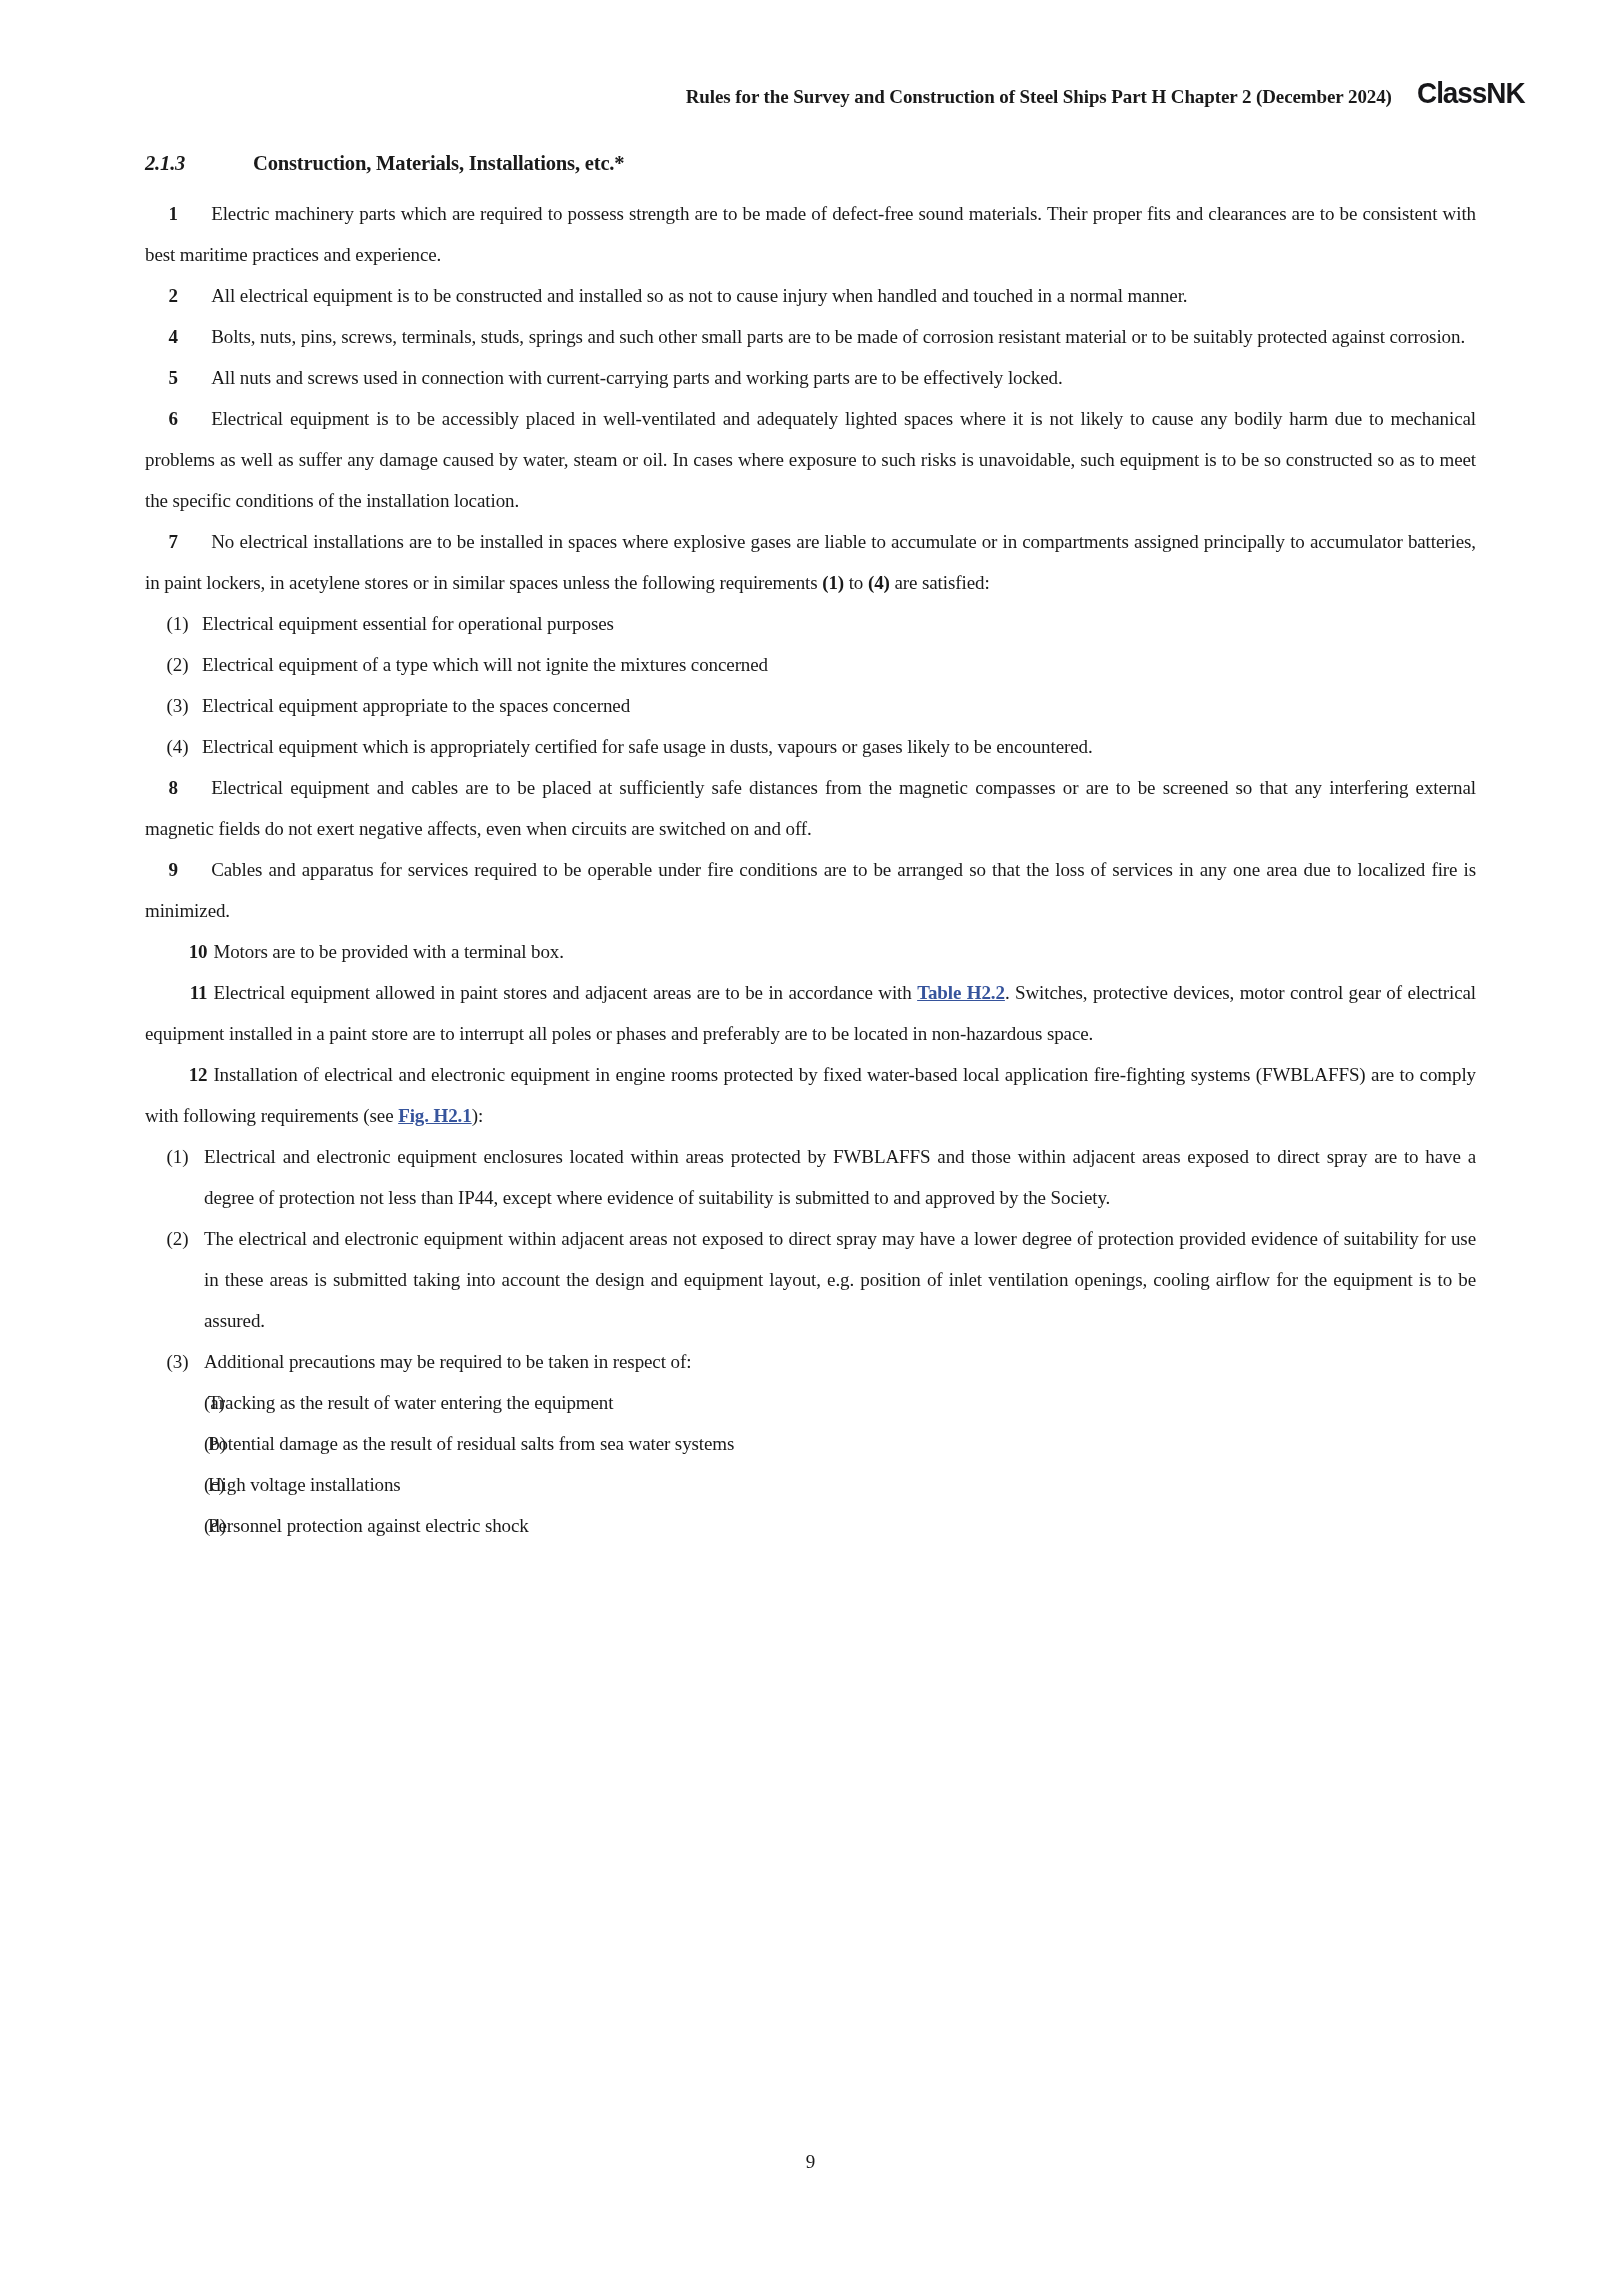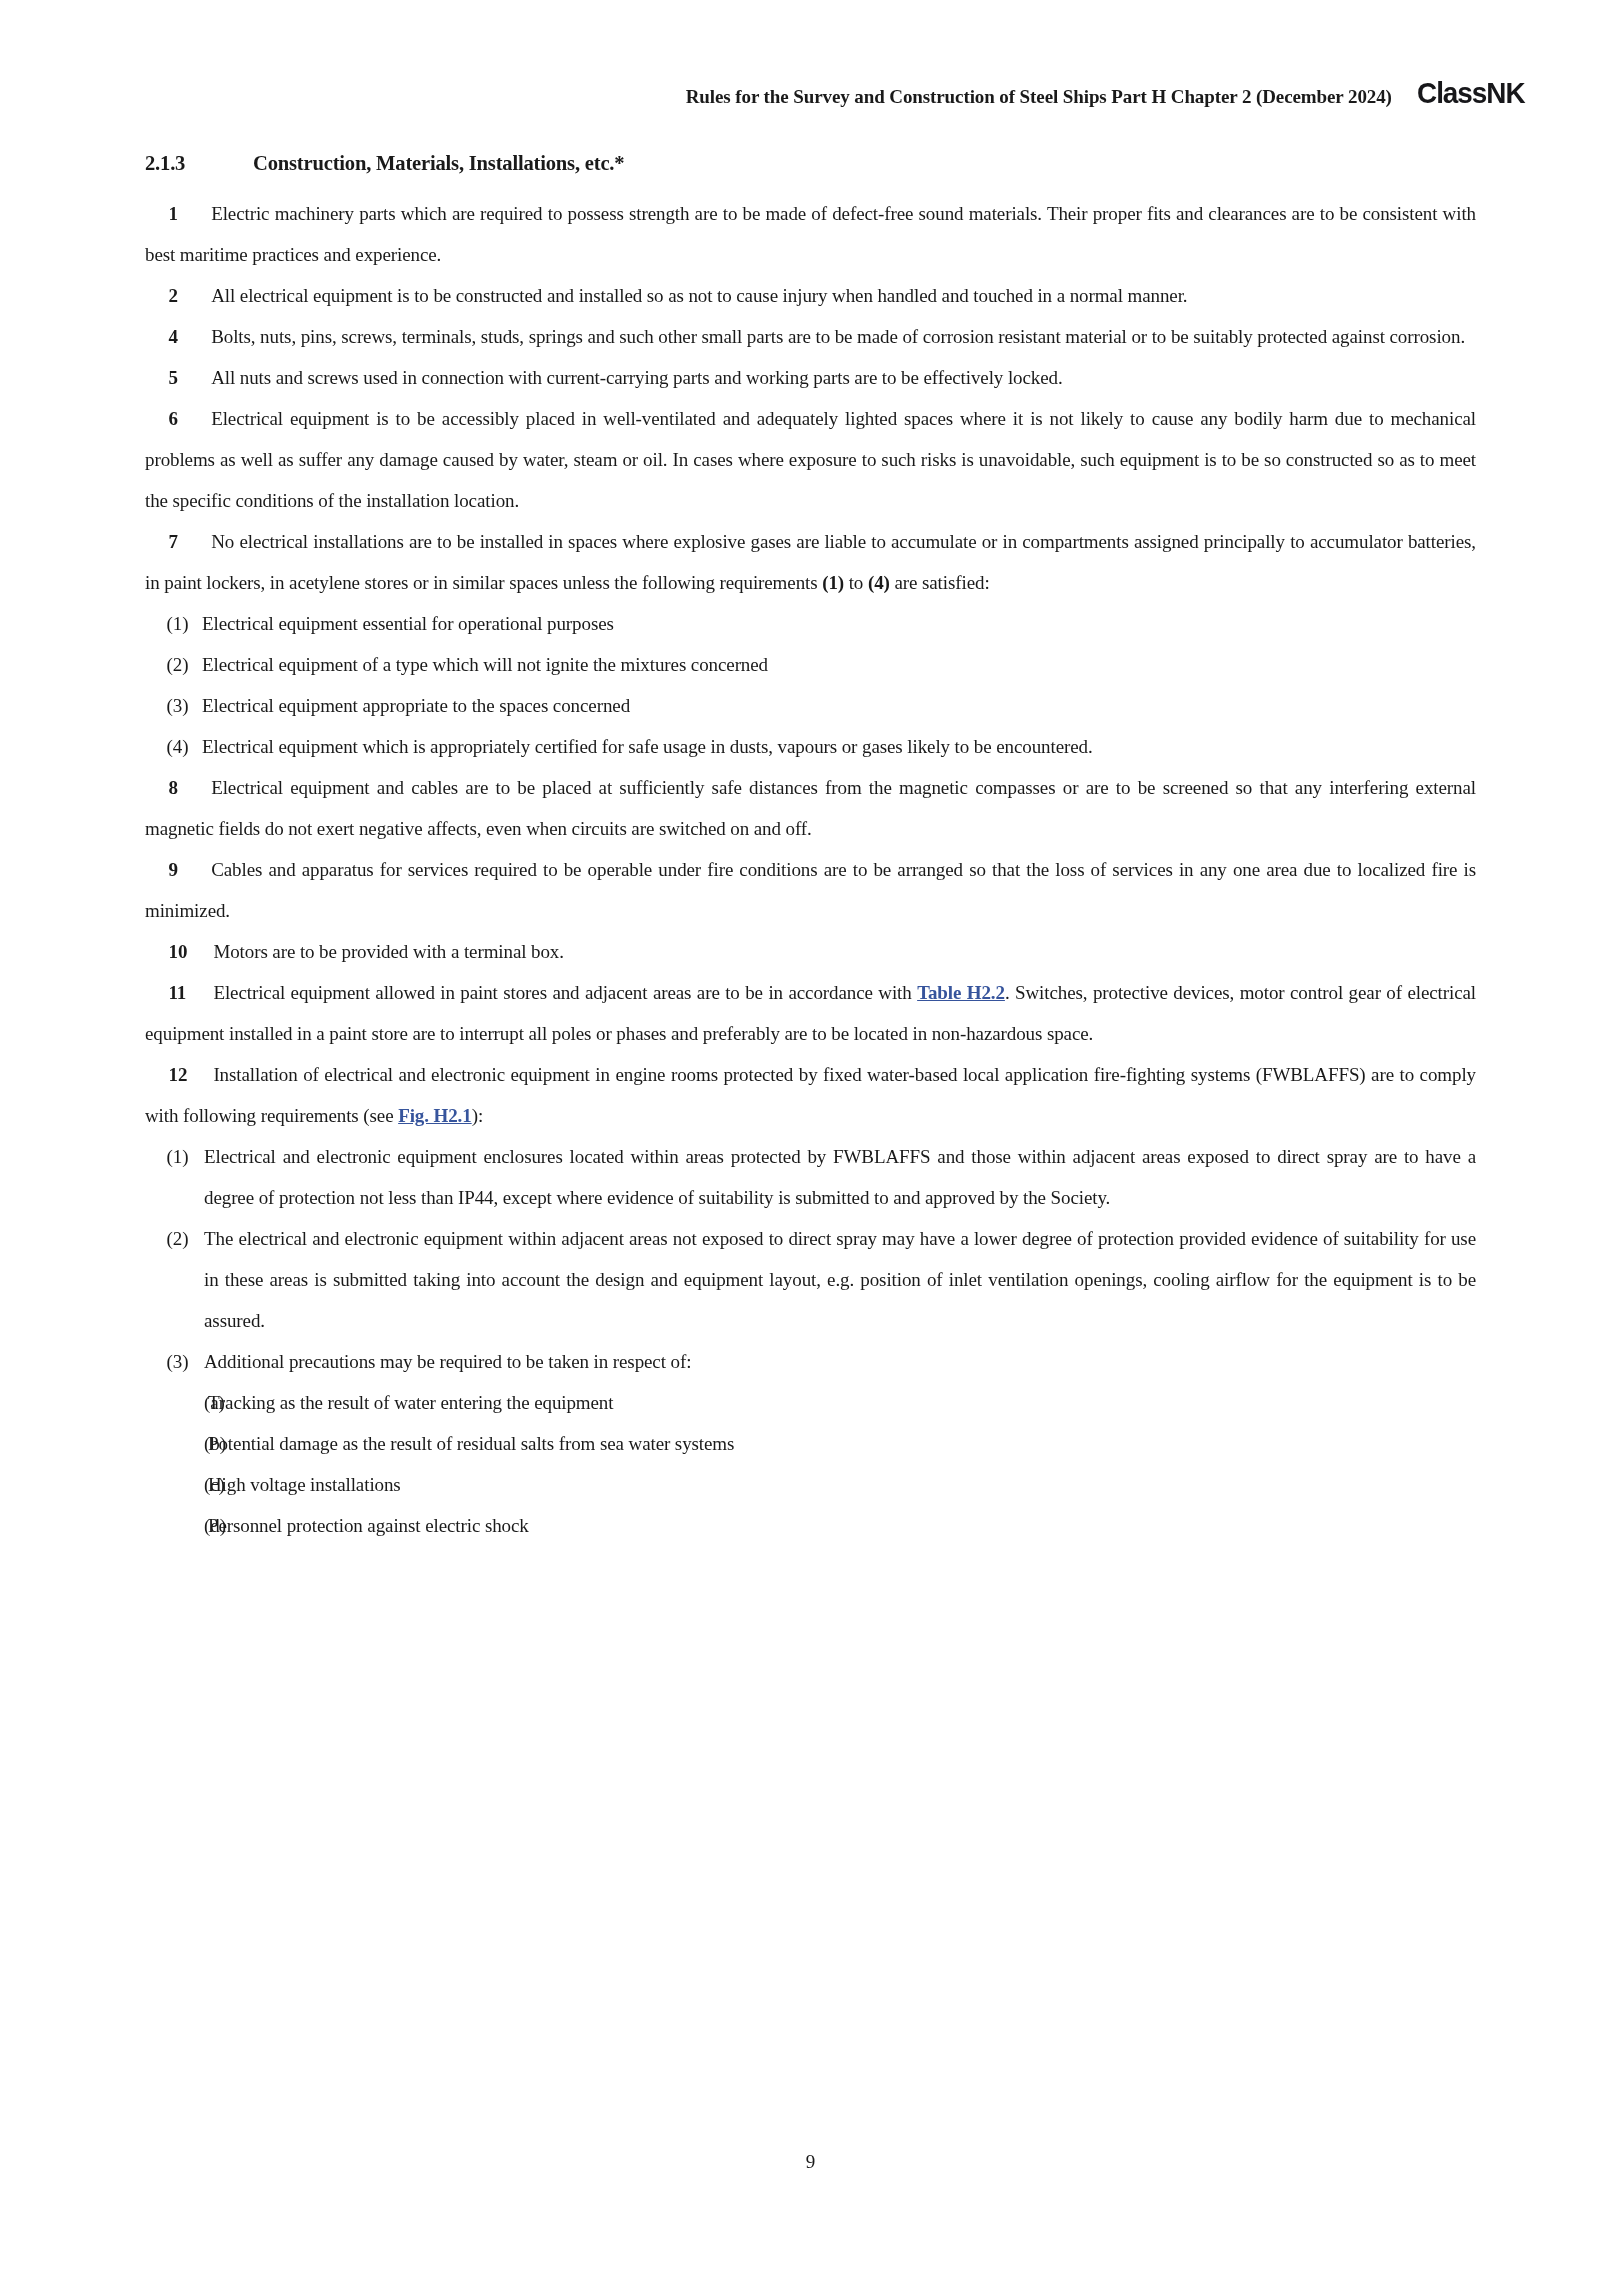--- a/index.html
+++ b/index.html
@@ -69,20 +69,21 @@
     display: flex;
     align-items: baseline;
     font-weight: bold;
     font-size: 20.6px;
     margin: 0 0 17.6px 0;
     letter-spacing: -0.2px;
   }
   .section-heading .sec-num {
     width: 108px;
     flex: 0 0 108px;
+    font-style: italic;
   }
   .section-heading .sec-title {
     flex: 1 1 auto;
   }
 
   
   .para {
     font-size: 19px;
     line-height: 41px;
     text-align: justify;
@@ -94,20 +95,21 @@
   .para .pnum {
     font-weight: bold;
     display: inline-block;
     width: 29px;
     margin-left: 23.5px;
     margin-right: 13.7px;
   }
   .para.wide .pnum {
     width: 39px;
     margin-right: 5.9px;
+    text-align: right;
   }
 
   
   .list-l1 {
     list-style: none;
     margin: 0;
     padding: 0;
   }
   .list-l1 > li {
     display: flex;

